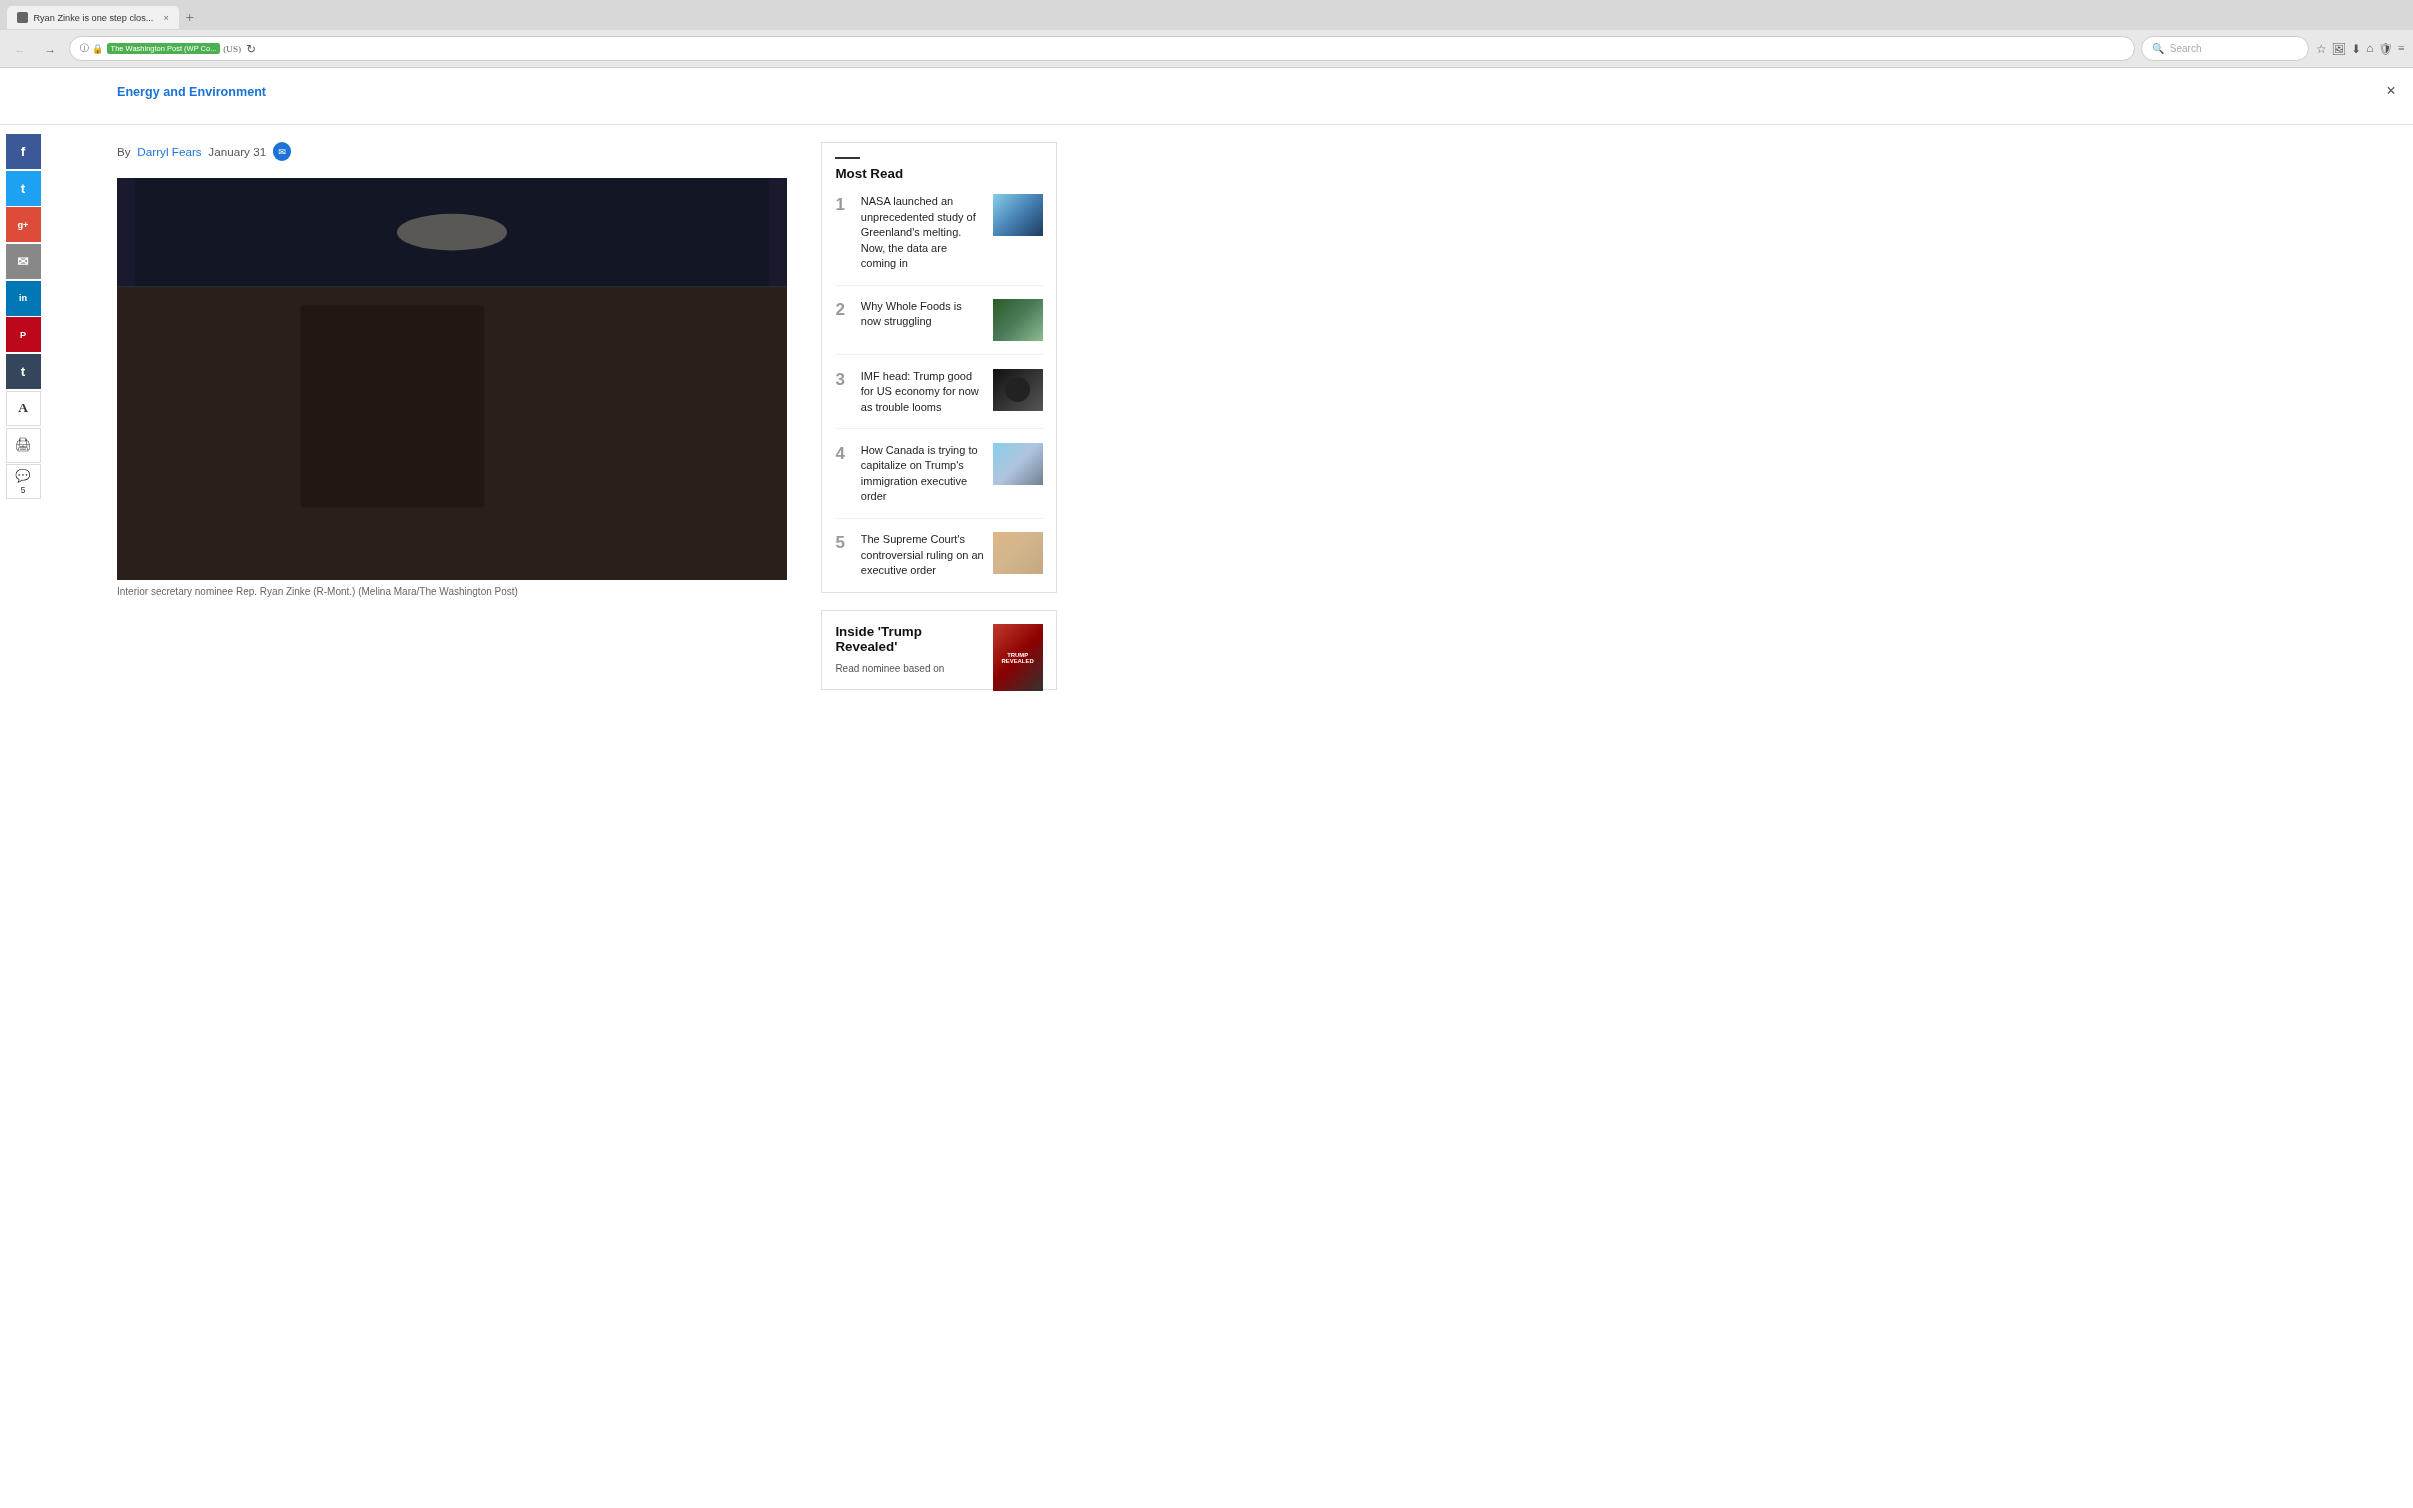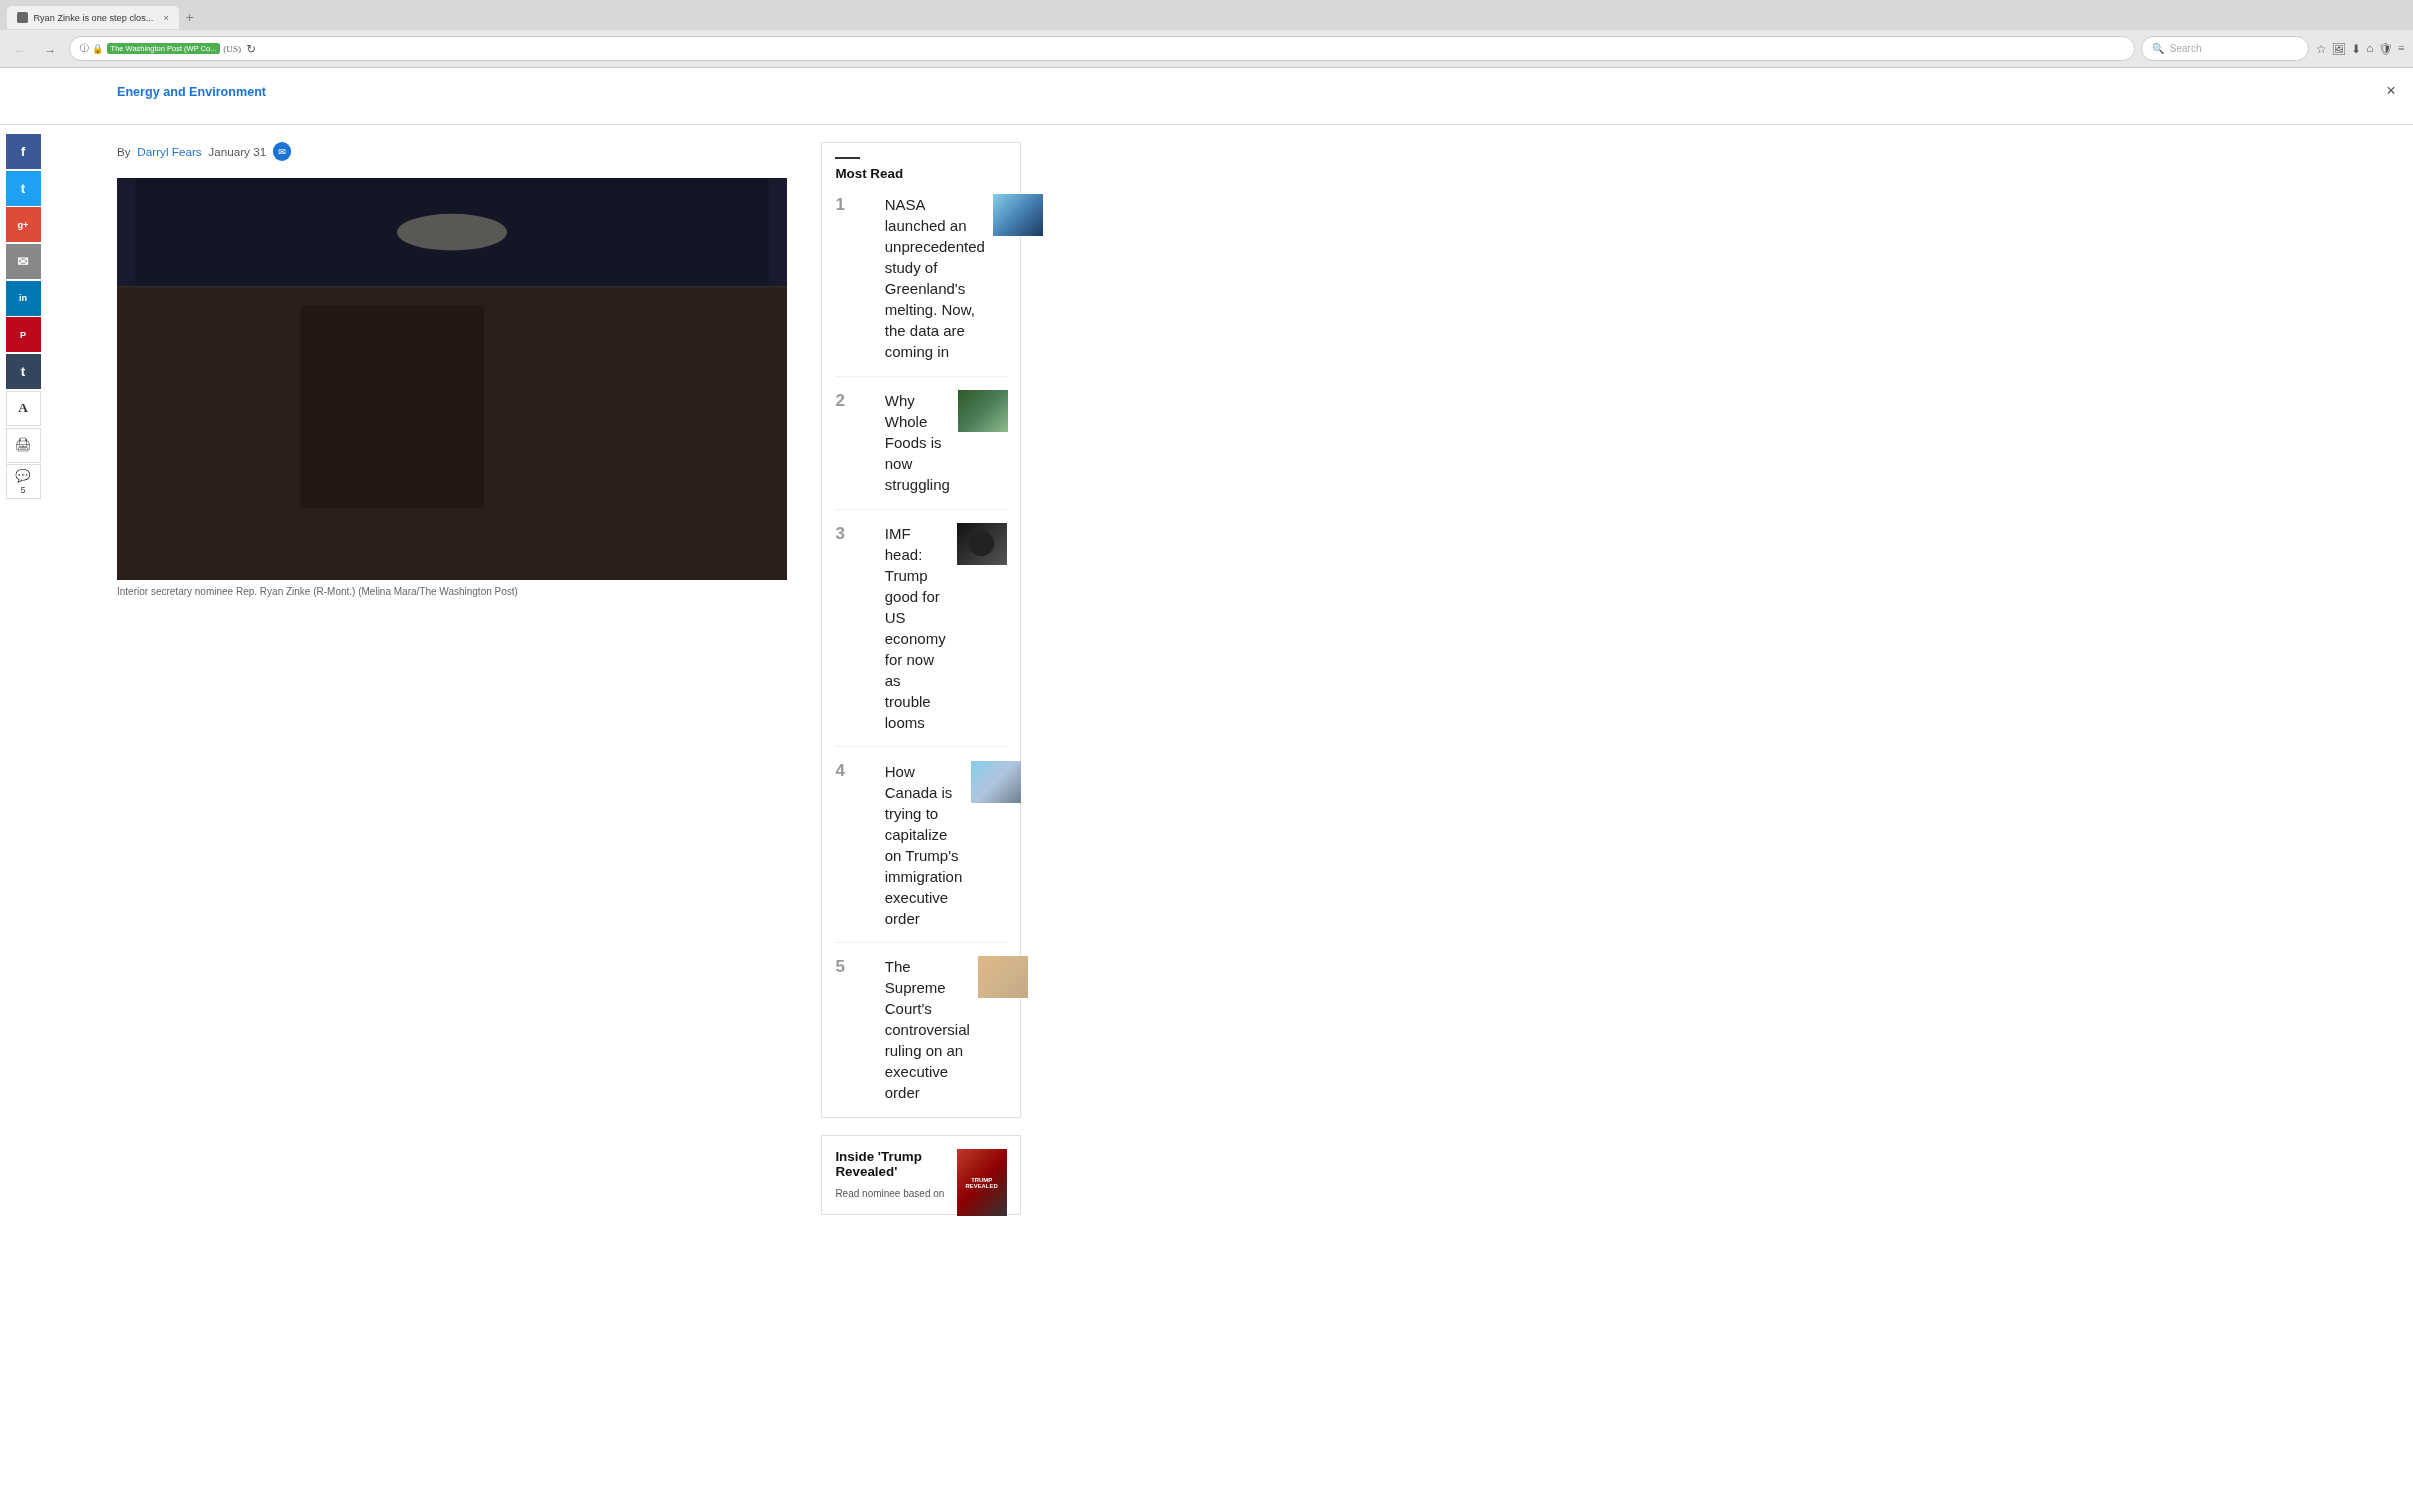--- a/index.html
+++ b/index.html
@@ -298,21 +298,21 @@
     }
     .image-caption {
       font-family: Arial, sans-serif;
       font-size: 10px;
       color: #666;
       margin-top: 6.7px;
     }
 
     
     .article-sidebar {
-      width: 200px;
+      width: 236px;
       flex-shrink: 0;
     }
     .most-read-section {
       border: 0.8px solid #e0e0e0;
       padding: 13.4px;
       margin-bottom: 17px;
     }
     .most-read-bar {
       width: 25px;
       height: 2.5px;
@@ -344,24 +344,23 @@
       font-size: 17px;
       font-weight: bold;
       color: #999;
       min-width: 17px;
       line-height: 1;
       margin-top: 1.7px;
     }
     .item-text {
       flex: 1;
       font-family: Arial, sans-serif;
-      font-size: 15px;
+      font-size: 11px;
       color: #222;
       line-height: 1.4;
-      margin-left: 24px;
     }
     .item-thumb {
       width: 50px;
       height: 42px;
       flex-shrink: 0;
       background: #ccc;
       overflow: hidden;
     }
     .thumb-nasa {
       background: linear-gradient(135deg, #87CEEB 0%, #4682B4 50%, #1e3a5f 100%);

